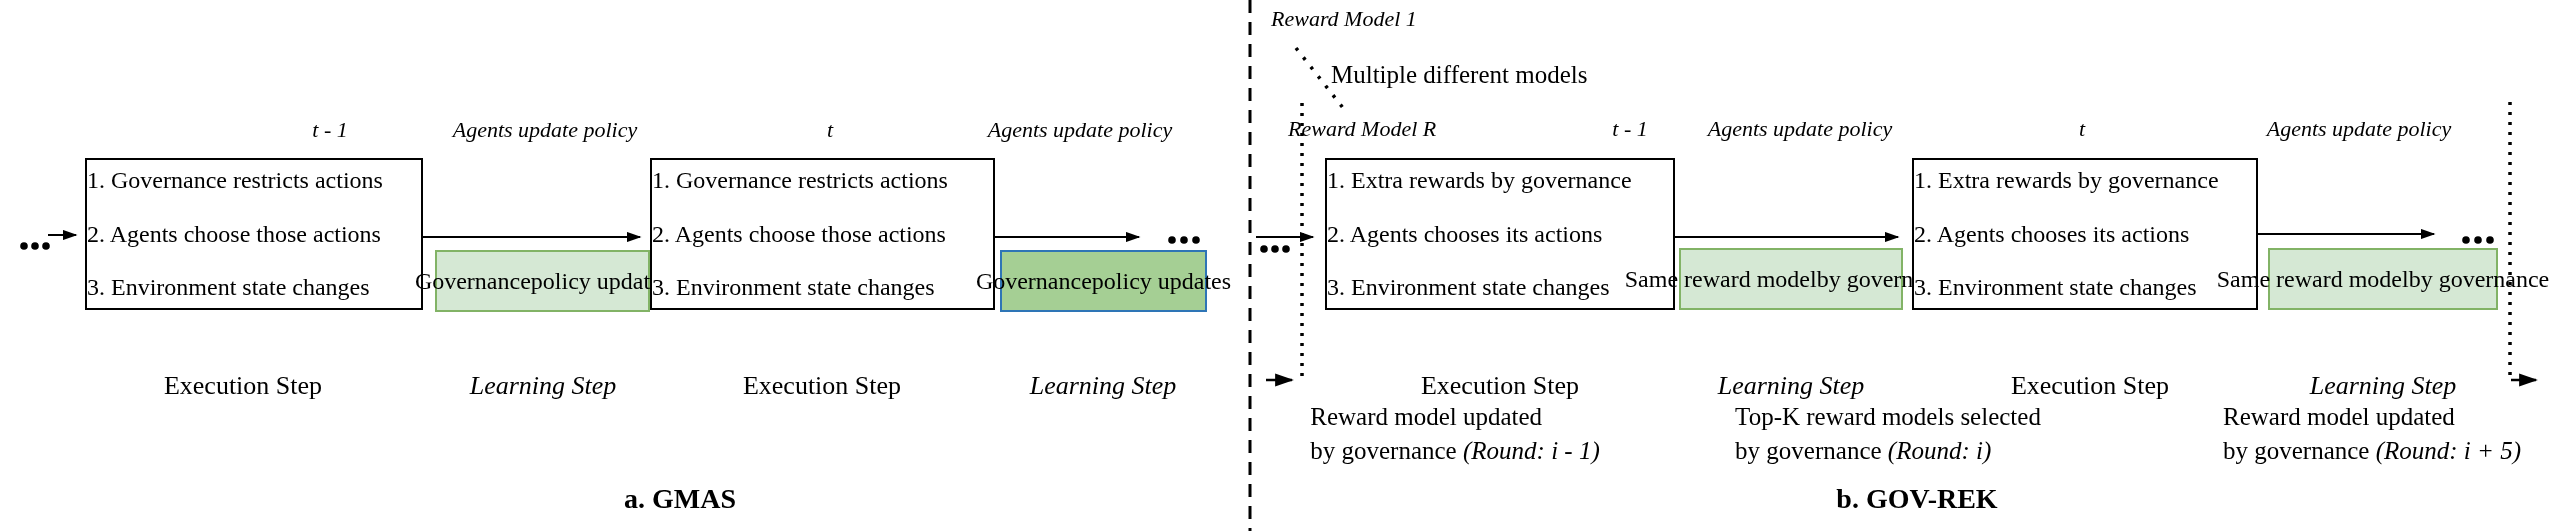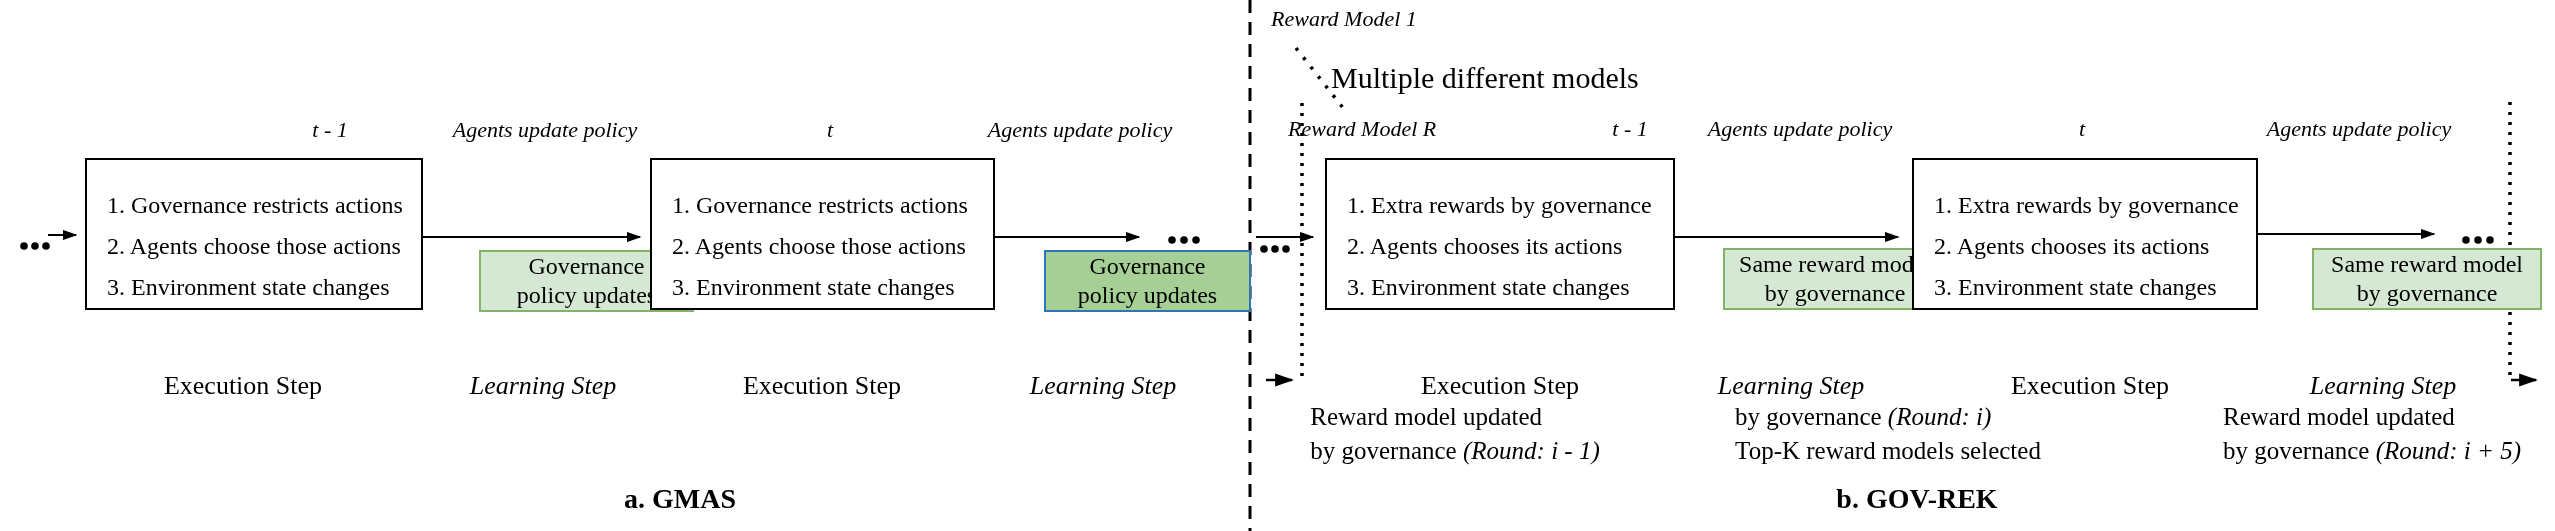--- a/index.html
+++ b/index.html
@@ -9,33 +9,33 @@
     --blue-border:#2e75b6;
   }
   html,body{margin:0;padding:0;background:#fff;}
   #canvas{
     position:relative;width:2555px;height:531px;background:#fff;
     font-family:"Liberation Serif","DejaVu Serif",serif;color:#000;overflow:hidden;
   }
   svg.overlay{position:absolute;left:0;top:0;pointer-events:none;}
   .box{
     position:absolute;box-sizing:border-box;border:2px solid #000;background:#fff;
-    display:flex;flex-direction:column;justify-content:flex-end;
-    padding-left:20px;font-size:24px;line-height:41px;white-space:nowrap;
+    display:flex;flex-direction:column;justify-content:space-between;
+    padding-left:0;font-size:24px;line-height:41px;white-space:nowrap;
   }
   .gbox{
     position:absolute;box-sizing:border-box;
-    display:flex;flex-direction:column;justify-content:center;align-items:center;
-    font-size:24px;line-height:29px;white-space:nowrap;text-align:center;margin-left:44px;
+    display:flex;flex-direction:row;justify-content:center;align-items:center;
+    font-size:24px;line-height:29px;white-space:nowrap;text-align:center;
   }
   .gbox.light{background:var(--light-green-fill,#d5e8d4);border:2px solid var(--green-border,#82b366);}
   .gbox.dark{background:var(--dark-green-fill,#a5cf94);border:2.5px solid var(--blue-border,#2e75b6);}
   .lbl{position:absolute;font-style:italic;font-size:22px;white-space:nowrap;}
   .lbl.c{transform:translateX(-50%);}
-  .plain{position:absolute;font-size:30px;white-space:nowrap;}
+  .plain{position:absolute;font-size:25px;white-space:nowrap;}
   .step{position:absolute;font-size:26px;white-space:nowrap;transform:translateX(-50%);margin-top:40px;}
   .step.it{font-style:italic;}
   .cap{position:absolute;font-size:28px;font-weight:bold;white-space:nowrap;transform:translateX(-50%);}
   .blabel{position:absolute;font-size:25px;line-height:34px;text-align:left;white-space:nowrap;transform:translateX(-50%);}
   .blabel .rnd{font-style:italic;}
 </style>
 </head>
 <body>
 
 <div id="canvas">
@@ -151,22 +151,22 @@
   <div class="step it" style="left:1791px;top:331px;">Learning Step</div>
   <div class="step" style="left:2090px;top:331px;">Execution Step</div>
   <div class="step it" style="left:2383px;top:331px;">Learning Step</div>
 
   <div class="blabel" style="left:1455px;top:400px;">
     <div>Reward model updated</div>
     <div><span>by governance </span><span class="rnd">(Round: i - 1)</span></div>
   </div>
 
   <div class="blabel" style="left:1888px;top:400px;">
+    <div>Top-K reward models selected</div>
     <div><span>by governance </span><span class="rnd">(Round: i)</span></div>
-    <div>Top-K reward models selected</div>
   </div>
 
   <div class="blabel" style="left:2372px;top:400px;">
     <div>Reward model updated</div>
     <div><span>by governance </span><span class="rnd">(Round: i + 5)</span></div>
   </div>
 
   <div class="cap" style="left:1897px;top:483px;margin-left:20px;">b. GOV-REK</div>
 
 </div>

